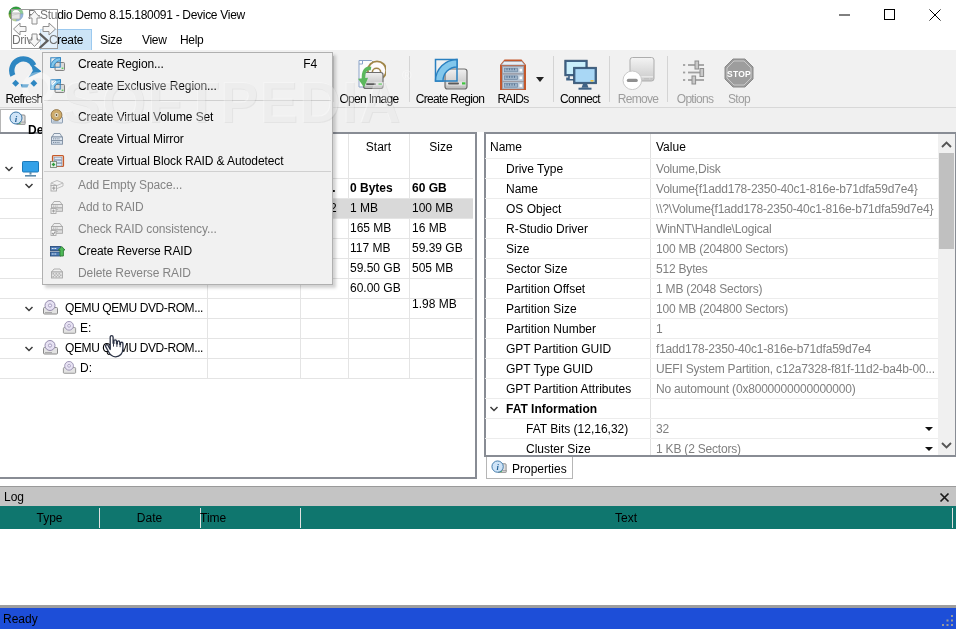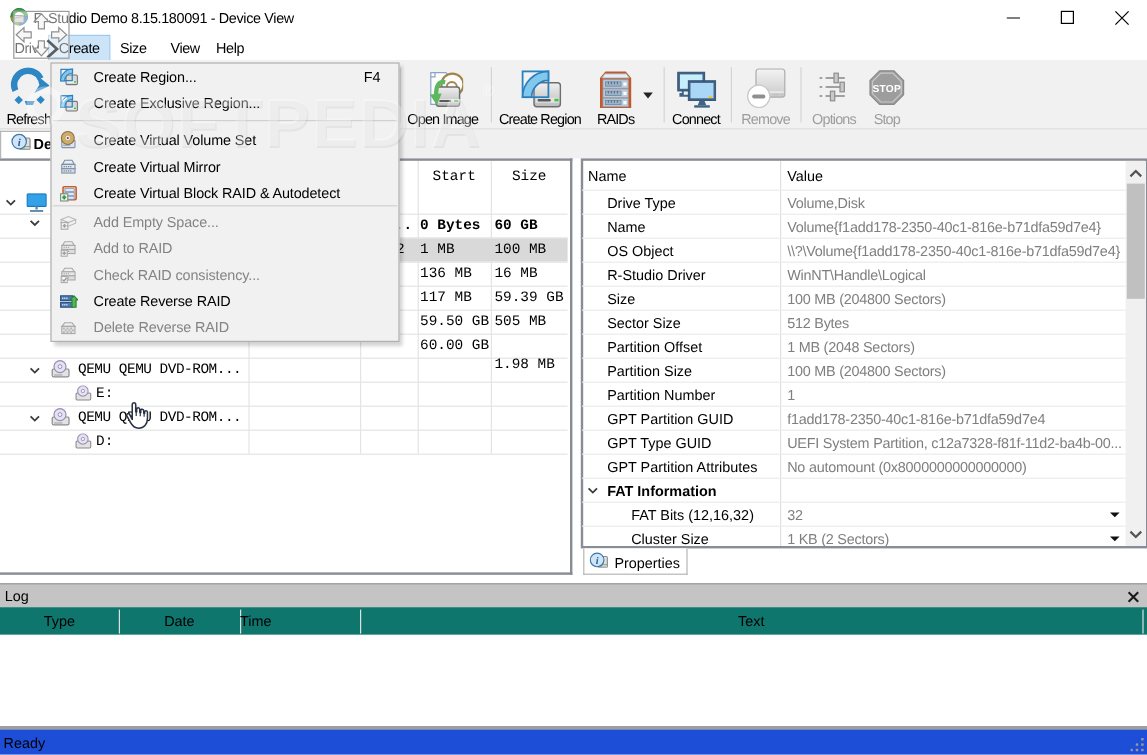--- a/index.html
+++ b/index.html
@@ -255,24 +255,24 @@
 
 <div class="abs" id="tabbar"></div>
 <div class="abs" id="devtab"></div>
 <svg class="abs" style="left:9px; top:111px; z-index:2;" width="18" height="18" viewBox="0 0 18 18">
   <rect x="7" y="4" width="9" height="9" rx="1" fill="#e0e0e0" stroke="#8a8a8a"></rect>
   <rect x="8" y="11" width="8" height="2.4" fill="#d0d0d0" stroke="#8a8a8a" stroke-width="0.6"></rect>
   <rect x="8.6" y="11.8" width="3" height="1" fill="#44c148"></rect>
   <circle cx="7" cy="7" r="6" fill="#cfe4f7" stroke="#3a76a8"></circle>
   <text x="7" y="10.5" text-anchor="middle" font-size="9" font-weight="bold" font-style="italic" fill="#1f5f96" font-family="Liberation Serif, serif">i</text>
 </svg>
-<div class="abs" style="left:28px; top:113px; z-index:2;font-weight:bold;">De</div>
+<div class="abs" style="left:28px; top:123px; z-index:2;font-weight:bold;">De</div>
 
 <div class="abs" id="lpanel"></div>
-<div class="abs" id="ltable" style="left:0; top:134px; width:474px; height:345px; overflow:hidden; z-index:1;font-family:Liberation Mono, monospace;">
+<div class="abs" id="ltable" style="left:0; top:134px; width:474px; height:345px; overflow:hidden; z-index:1;">
   <div class="vline" style="left:207px; height:244px;"></div>
   <div class="vline" style="left:300px; height:244px;"></div>
   <div class="vline" style="left:348px; height:244px;"></div>
   <div class="vline" style="left:409px; height:244px;"></div>
   <div class="hdrcell" style="left:348px; width:61px; text-align:center;">Start</div>
   <div class="hdrcell" style="left:409px; width:64px; text-align:center;">Size</div>
 
   <div class="abs" style="left:42px; top:64px; width:431px; height:20px; background:#d9d9d9;"></div>
 
   <div class="hline" style="top:44px;"></div>
@@ -286,21 +286,21 @@
   <div class="hline" style="top:204px;"></div>
   <div class="hline" style="top:224px;"></div>
   <div class="hline" style="top:244px;"></div>
 
   <div class="cell" style="left:350px; top:44px; font-weight:bold;">0 Bytes</div>
   <div class="cell" style="left:412px; top:44px; font-weight:bold;">60 GB</div>
   <div class="cell" style="left:329px; top:44px; font-weight:bold;">..</div>
   <div class="cell" style="left:350px; top:64px;">1 MB</div>
   <div class="cell" style="left:412px; top:64px;">100 MB</div>
   <div class="cell" style="left:330px; top:64px;">2</div>
-  <div class="cell" style="left:350px; top:84px;">136 MB</div>
+  <div class="cell" style="left:350px; top:84px;">165 MB</div>
   <div class="cell" style="left:412px; top:84px;">16 MB</div>
   <div class="cell" style="left:350px; top:104px;">117 MB</div>
   <div class="cell" style="left:412px; top:104px;">59.39 GB</div>
   <div class="cell" style="left:350px; top:124px;">59.50 GB</div>
   <div class="cell" style="left:412px; top:124px;">505 MB</div>
   <div class="cell" style="left:350px; top:144px;">60.00 GB</div>
   <div class="cell" style="left:412px; top:160px;">1.98 MB</div>
   <div class="cell" style="left:65px; top:164px; letter-spacing:-0.4px;">QEMU QEMU DVD-ROM...</div>
   <div class="cell" style="left:80px; top:184px;">E:</div>
   <div class="cell" style="left:65px; top:204px; letter-spacing:-0.4px;">QEMU QEMU DVD-ROM...</div>

